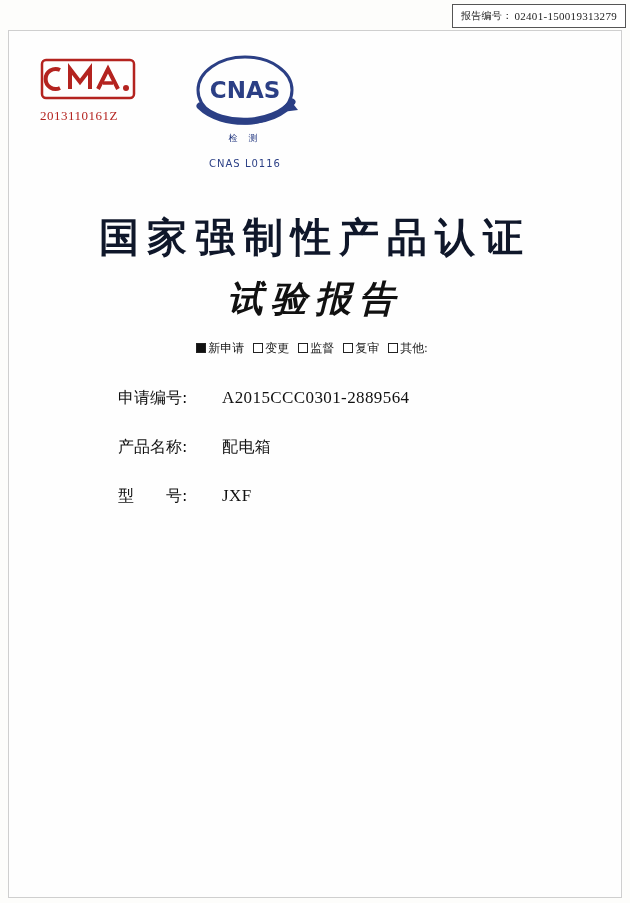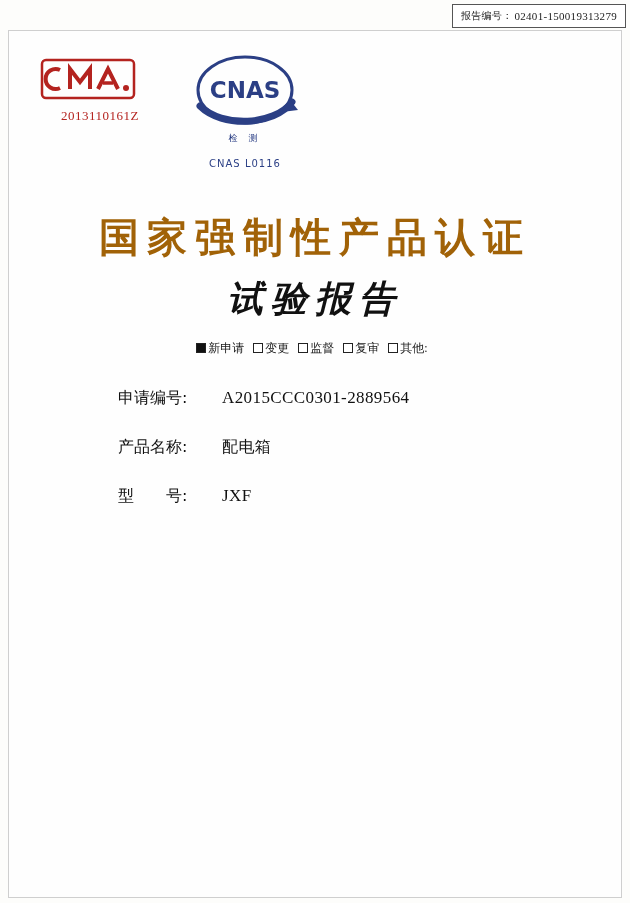--- a/index.html
+++ b/index.html
@@ -66,21 +66,20 @@
     height: 42px;
     position: relative;
   }
   .cma-text {
     font-family: "Liberation Serif", serif;
     font-size: 13px;
     color: #b4231f;
     letter-spacing: 0.5px;
     margin-top: 8px;
     white-space: nowrap;
-    text-align: center;
   }
 
   
   .cnas {
     position: absolute;
     top: 50px;
     left: 180px;
     width: 130px;
     text-align: center;
   }
@@ -102,21 +101,21 @@
   
   .title-main {
     position: absolute;
     top: 210px;
     left: 0;
     width: 630px;
     text-align: center;
     font-family: "DejaVu Serif", serif;
     font-size: 40px;
     font-weight: bold;
-    color: #a16207;
+    color: #0f172a;
     letter-spacing: 8px;
   }
   .title-sub {
     position: absolute;
     top: 275px;
     left: 0;
     width: 630px;
     text-align: center;
     font-family: "DejaVu Serif", serif;
     font-size: 36px;

